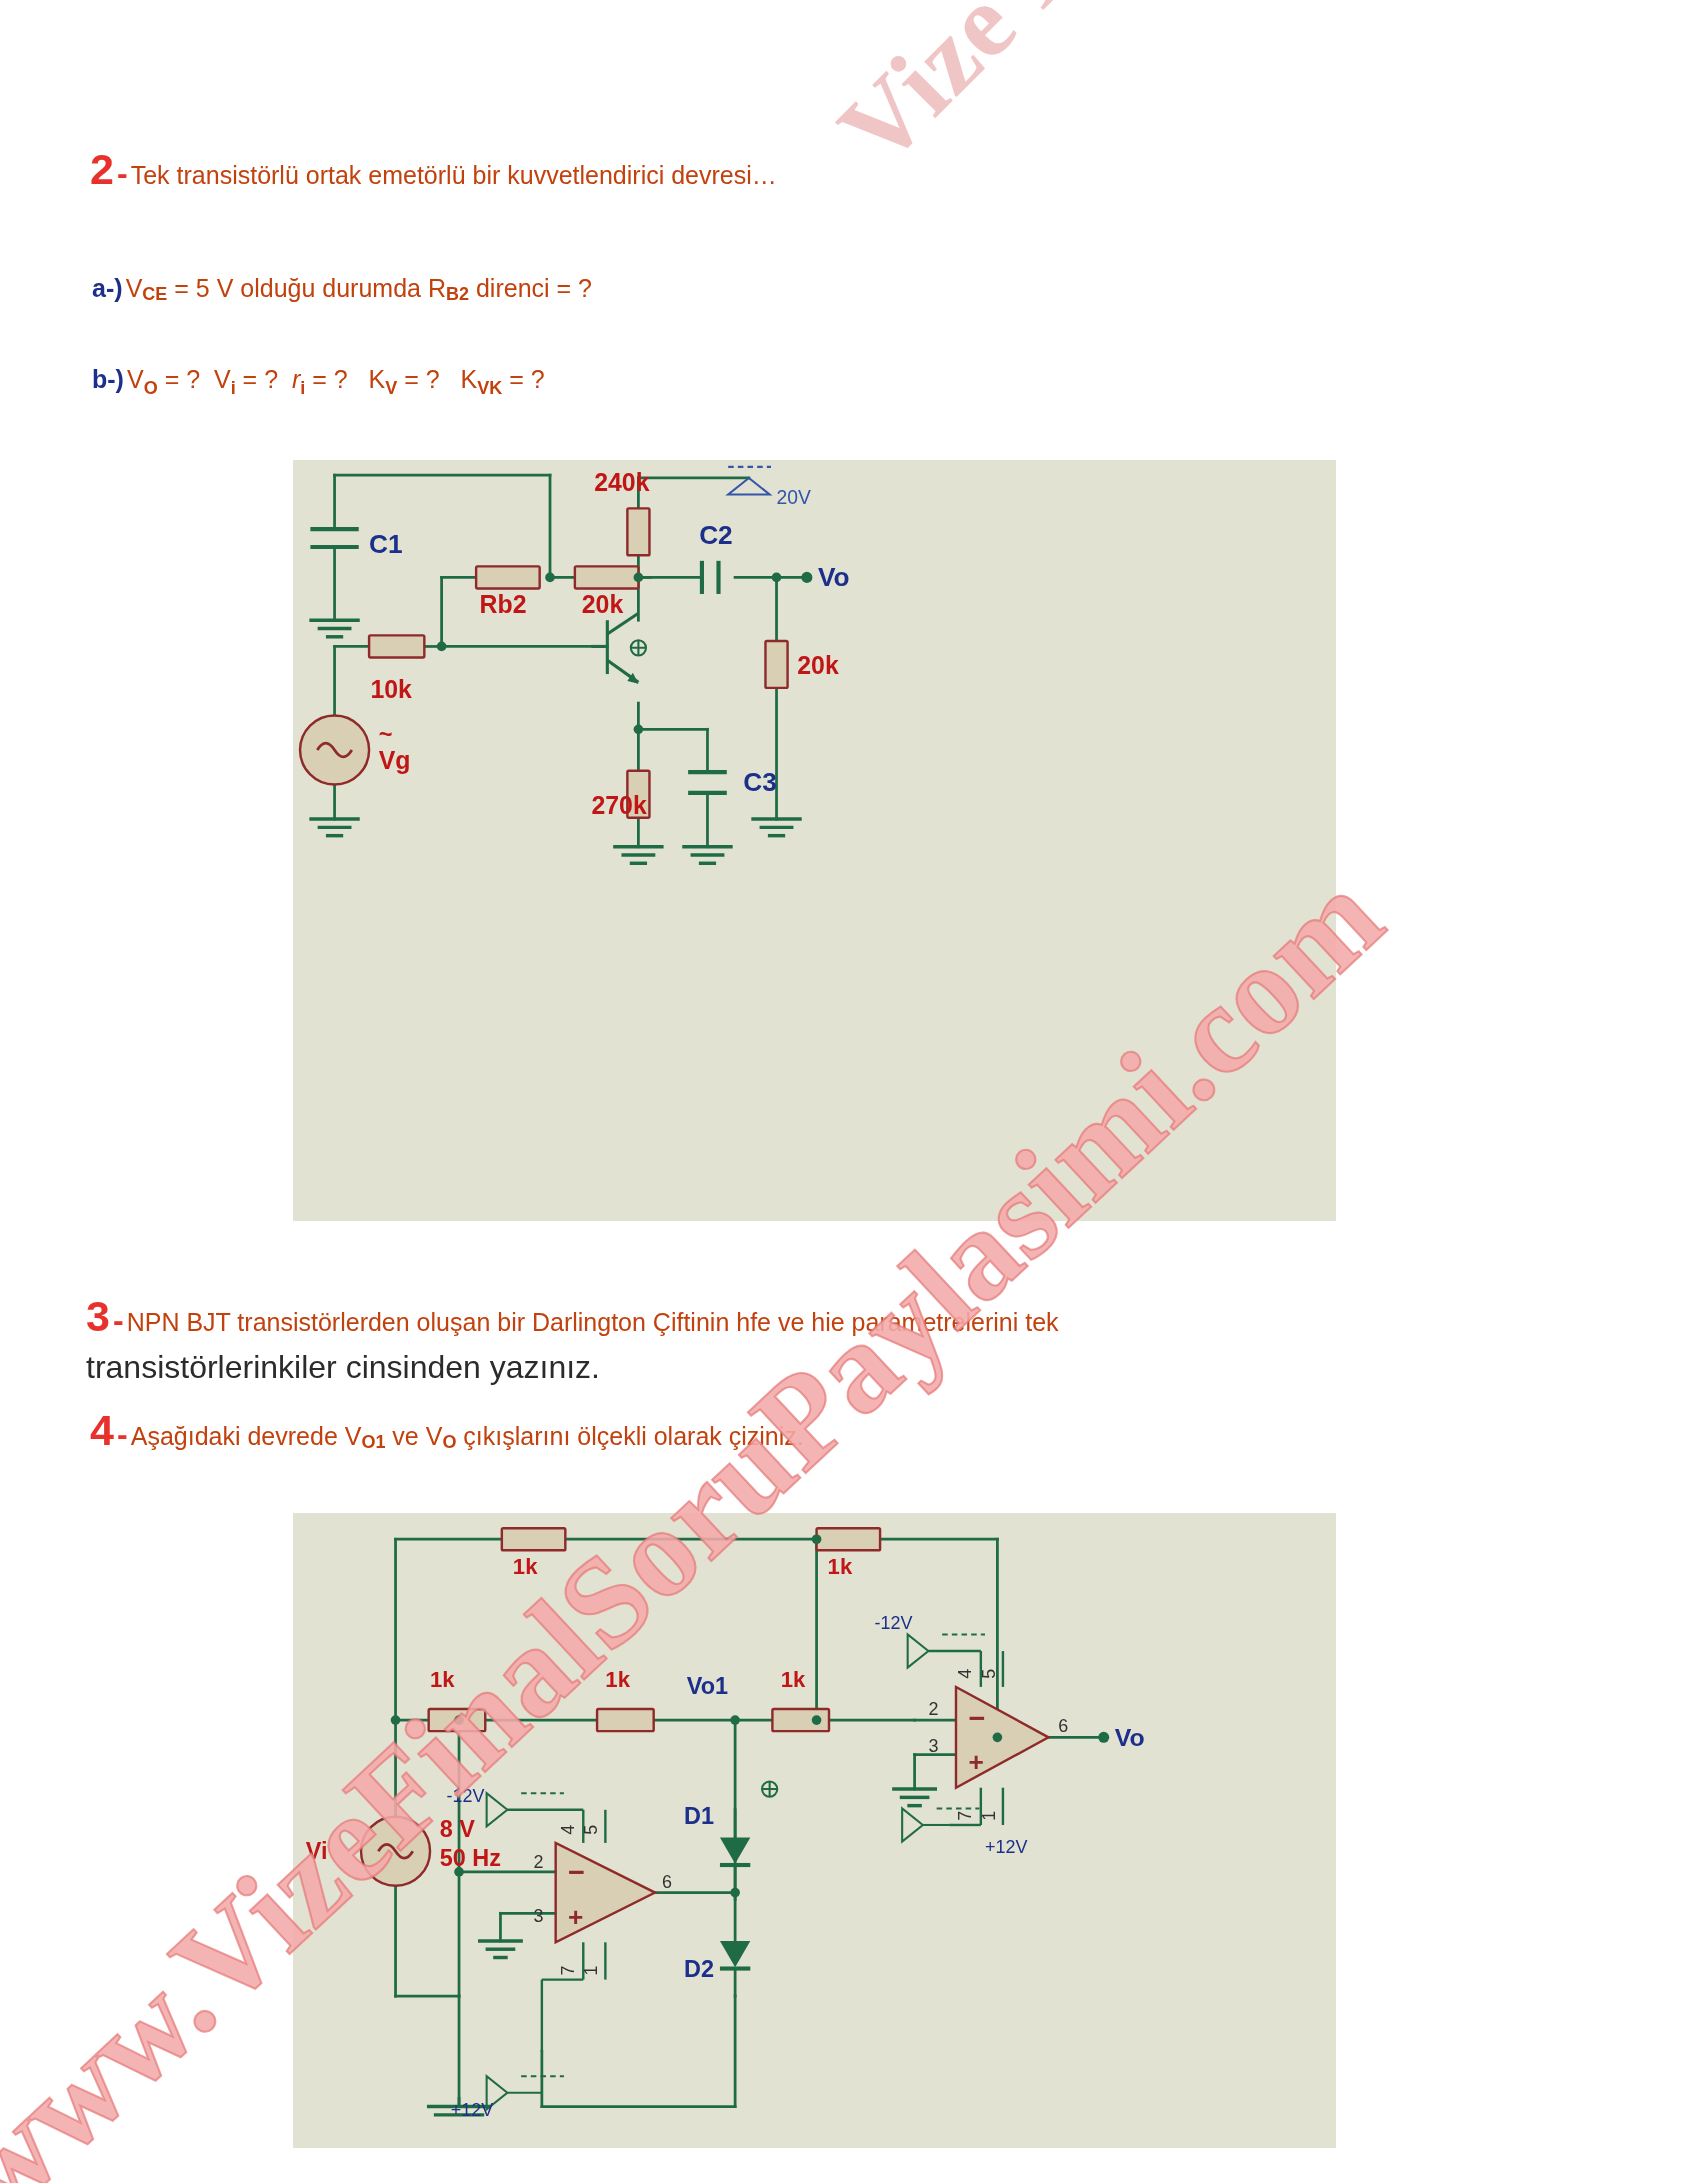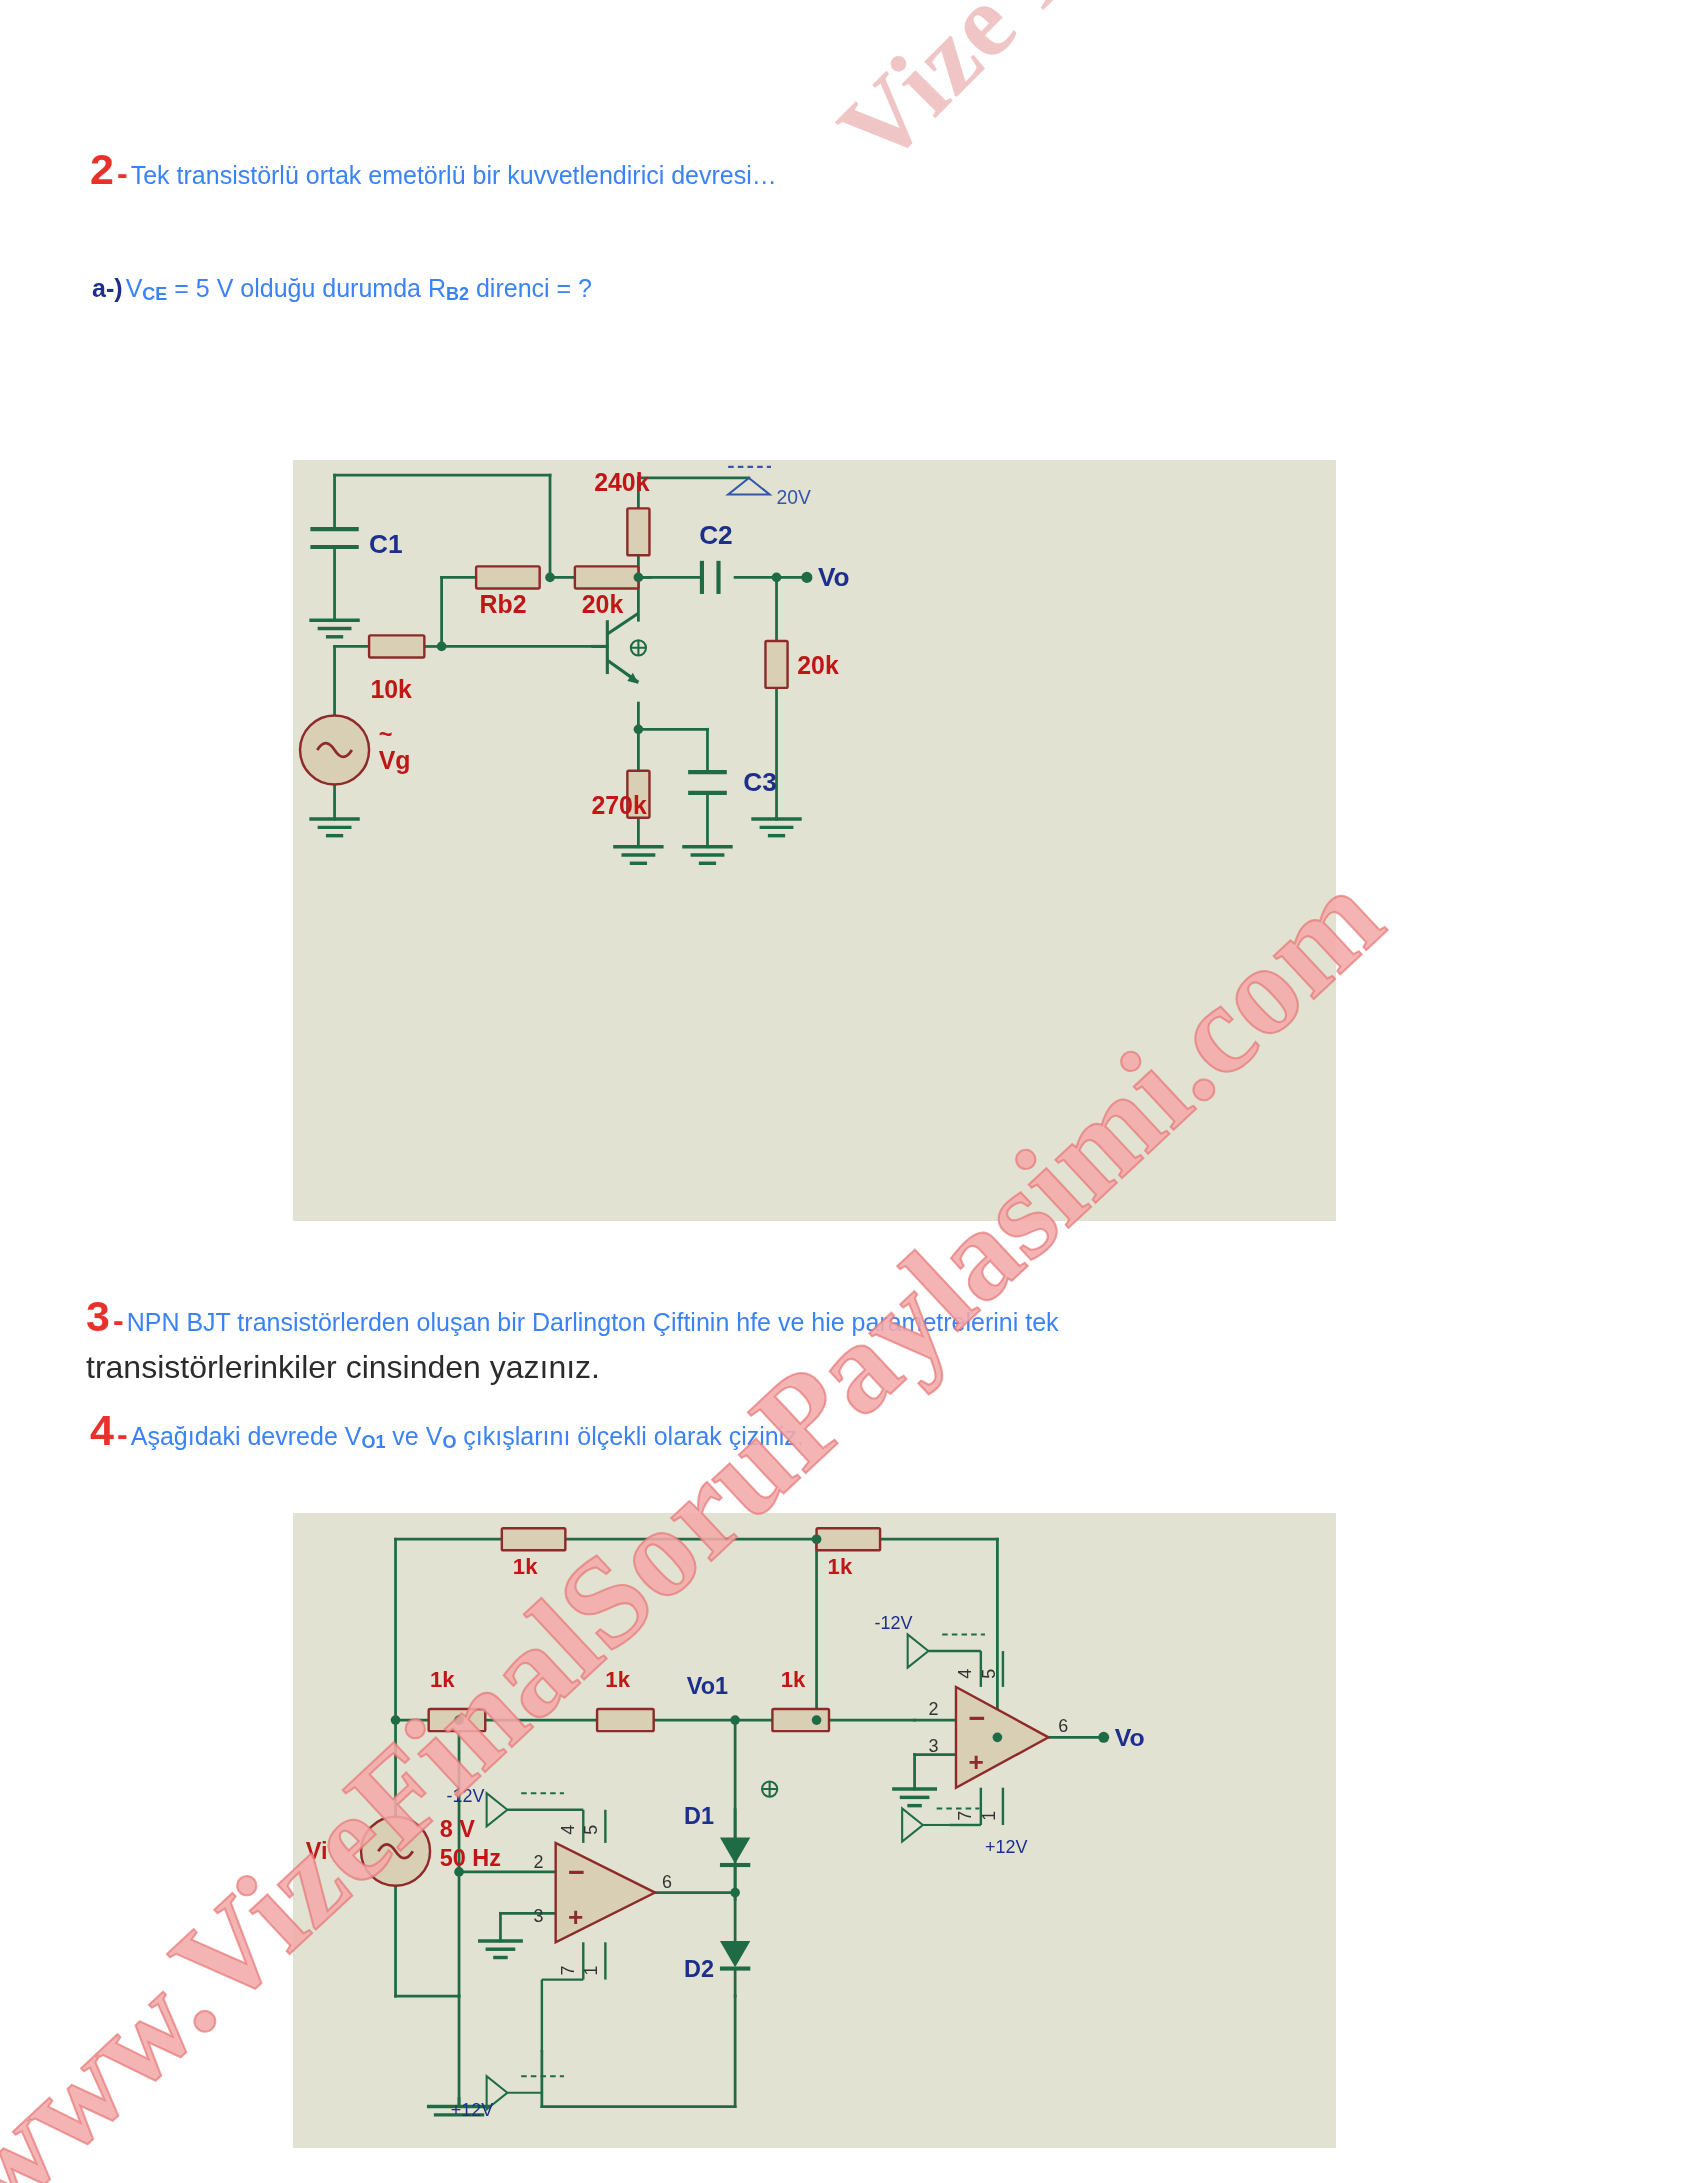--- a/index.html
+++ b/index.html
@@ -27,21 +27,21 @@
     font-weight: bold;
     font-size: 40px;
     line-height: 1;
   }
   .qdash {
     color: #e8312b;
     font-weight: bold;
     font-size: 32px;
   }
   .qtext {
-    color: #3b82f6;
+    color: #c2410c;
     font-size: 25px;
   }
   .sub {
     font-size: 18px;
     vertical-align: sub;
     font-weight: bold;
   }
   .label-b {
     color: #1c2f8a;
     font-weight: bold;
@@ -159,20 +159,26 @@
     <span class="qnum">2</span>
     <span class="qdash">-</span>
     <span class="qtext">Tek transistörlü ortak emetörlü bir kuvvetlendirici devresi…</span>
   </div>
 
   <div id="q2a">
     <span class="label-b">a-)</span>
     <span class="qtext">V</span><span class="sub qtext">CE</span><span class="qtext"> = 5 V olduğu durumda R</span><span class="sub qtext">B2</span><span class="qtext"> direnci = ?</span>
   </div>
 
+  <div id="q2b">
+    <span class="label-b">b-)</span>
+    <span class="qtext">
+      V<span class="sub">O</span> = ?&nbsp; V<span class="sub">i</span> = ?&nbsp; <span style="font-style:italic">r</span><span class="sub">i</span> = ?&nbsp;&nbsp; K<span class="sub">V</span> = ?&nbsp;&nbsp; K<span class="sub">VK</span> = ?
+    </span>
+  </div>
 
   <div class="figure" id="fig1">
     <svg width="1043" height="761" viewBox="0 0 1510 1102" xmlns="http://www.w3.org/2000/svg">
       <g stroke="#1f6b45" stroke-width="4" fill="none" stroke-linecap="square">
 
         <path d="M60 22 L60 100"></path>
         <path d="M60 22 L372 22"></path>
 
         <path d="M28 100 L92 100" stroke-width="6"></path>
         <path d="M28 126 L92 126" stroke-width="6"></path>

